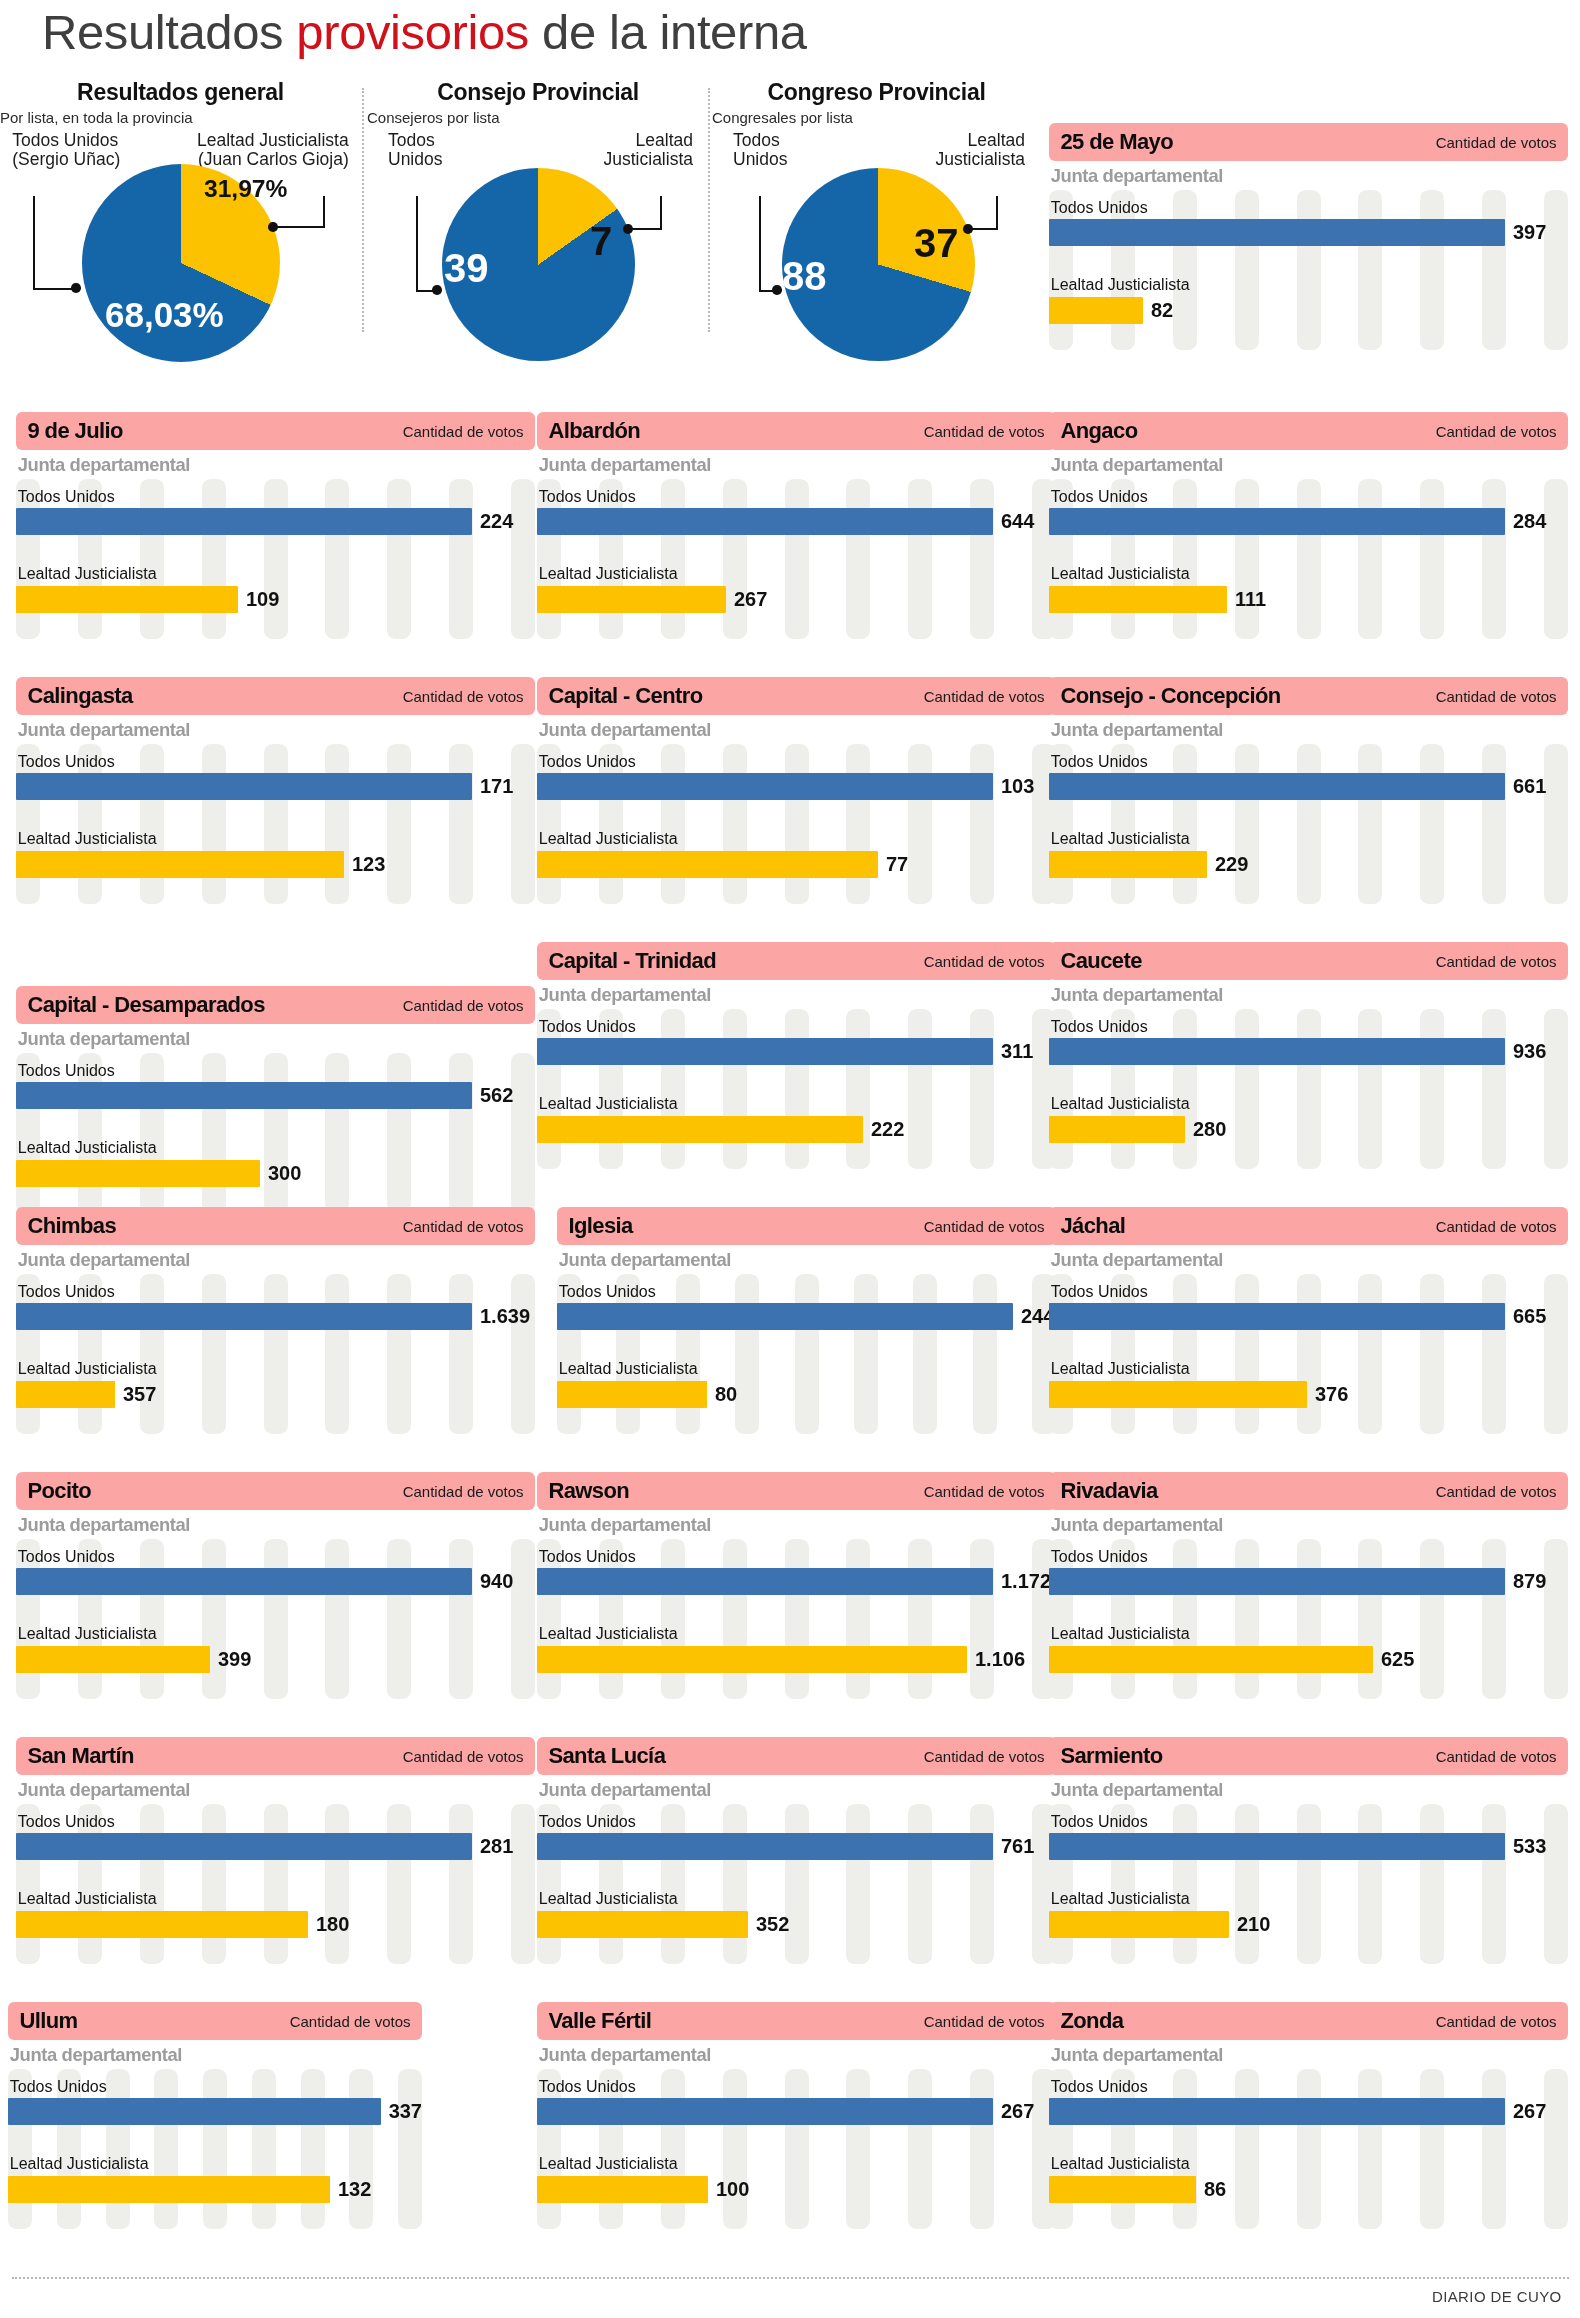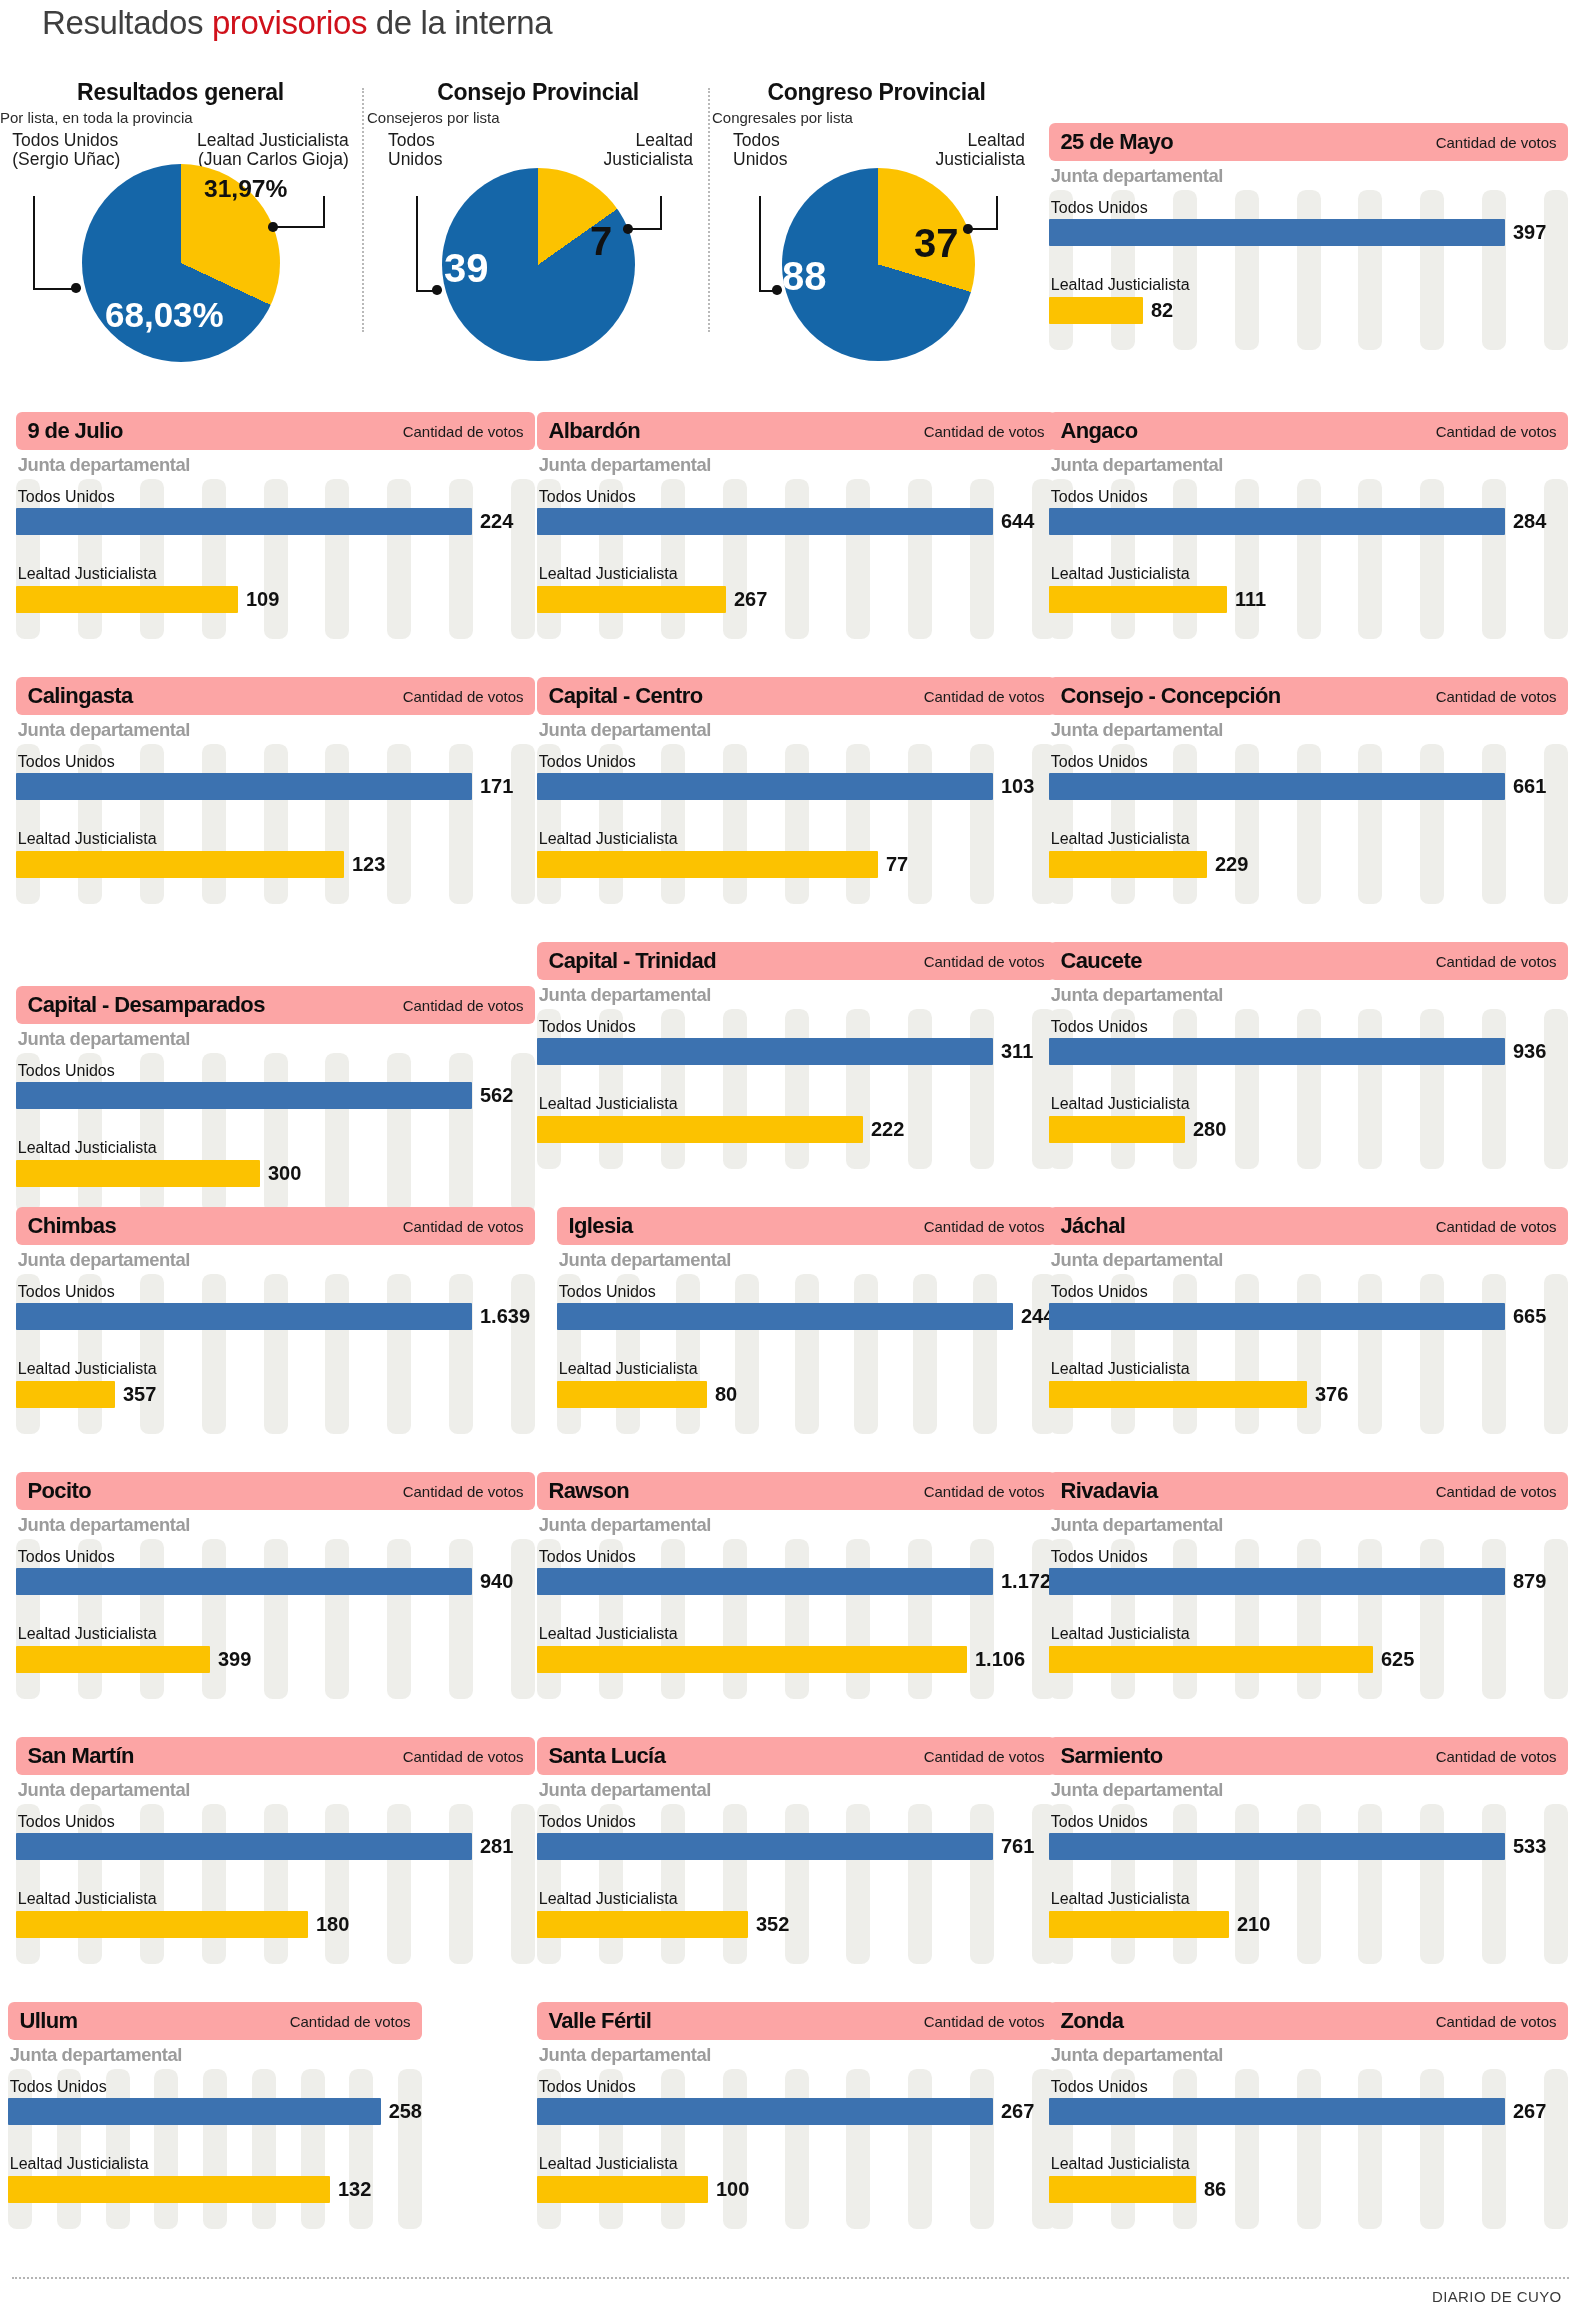--- a/index.html
+++ b/index.html
@@ -14,21 +14,21 @@
     position: relative;
     width: 1581px;
     height: 2319px;
     overflow: hidden;
   }
 
   
   #title {
     position: absolute;
     left: 42px; top: 3.5px;
-    font-size: 33px;
+    font-size: 49px;
     font-weight: 400;
     color: #3f3f3f;
     letter-spacing: -0.4px;
     white-space: nowrap;
   }
   #title .hl { color: #d0111b; }
 
   
   #top-panels {
     position: absolute;
@@ -937,21 +937,21 @@
             <div class="stripe"></div>
             <div class="stripe"></div>
             <div class="stripe"></div>
             <div class="stripe"></div>
             <div class="stripe"></div>
           </div>
           <div class="series s1">
             <div class="s-label">Todos Unidos</div>
             <div class="bar-row">
               <div class="bar blue" style="width: 456px;"></div>
-              <div class="bar-val">258</div>
+              <div class="bar-val">337</div>
             </div>
           </div>
           <div class="series s2">
             <div class="s-label">Lealtad Justicialista</div>
             <div class="bar-row">
               <div class="bar yellow" style="width: 322px;"></div>
               <div class="bar-val">132</div>
             </div>
           </div>
         </div>

